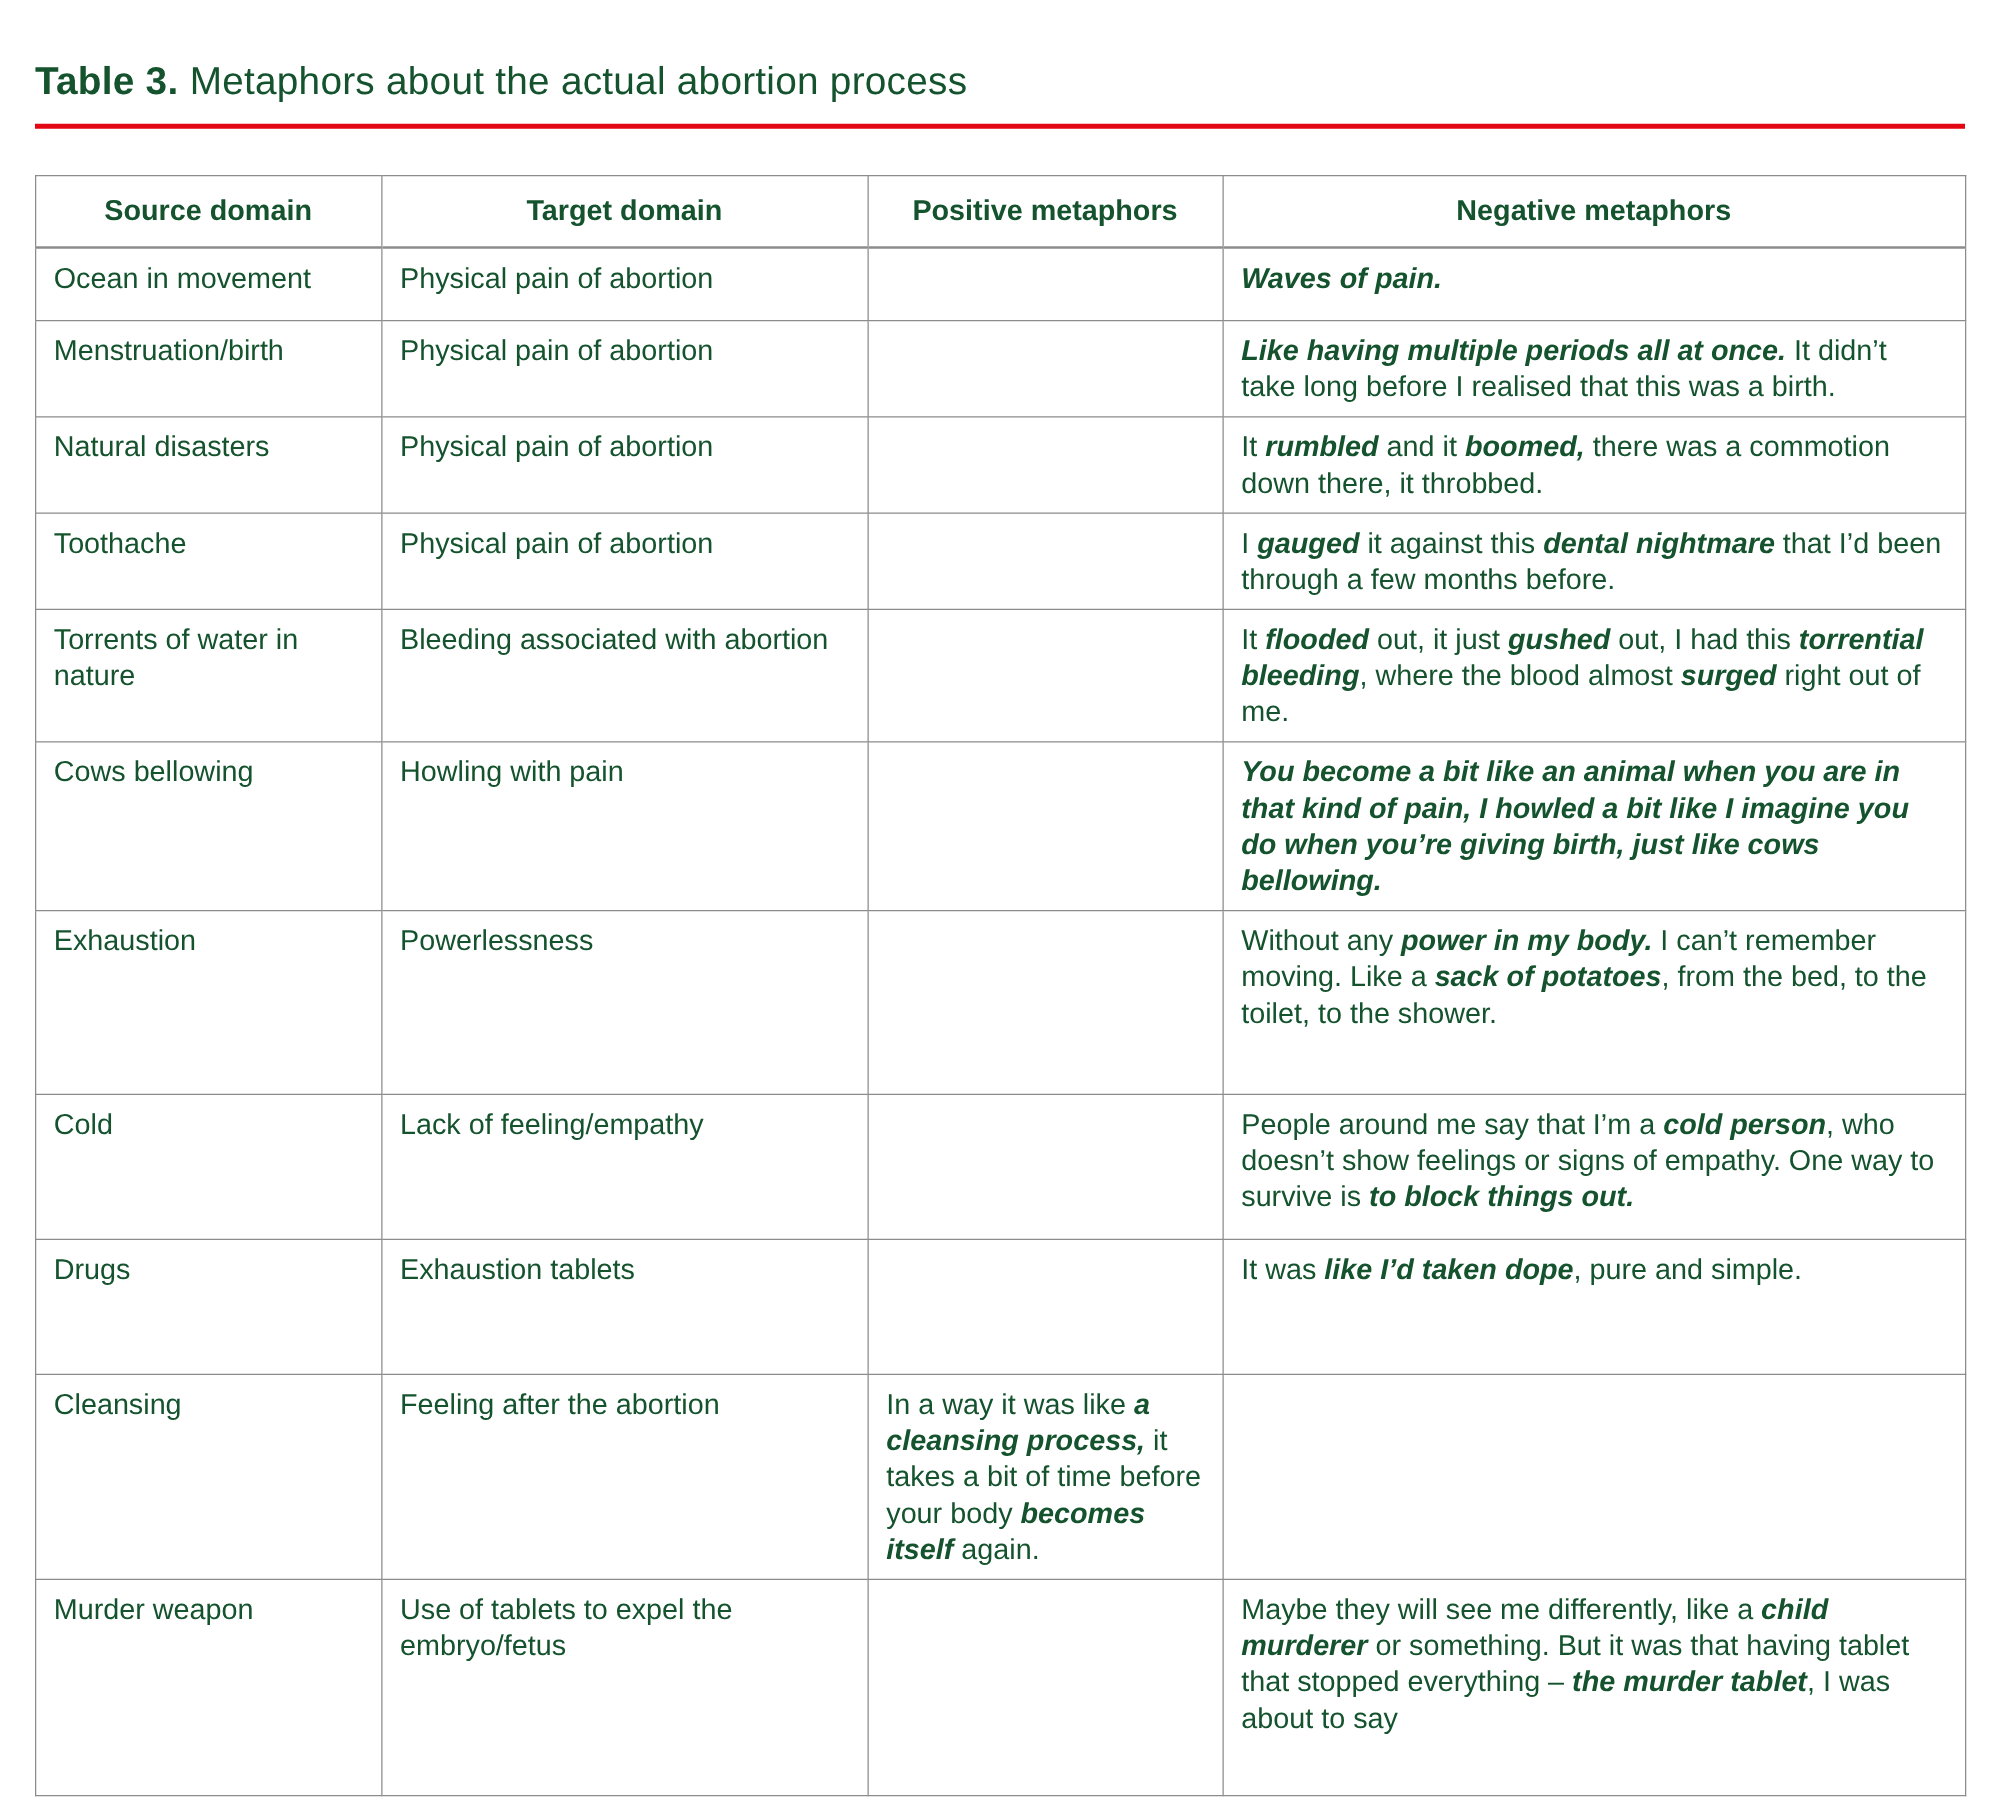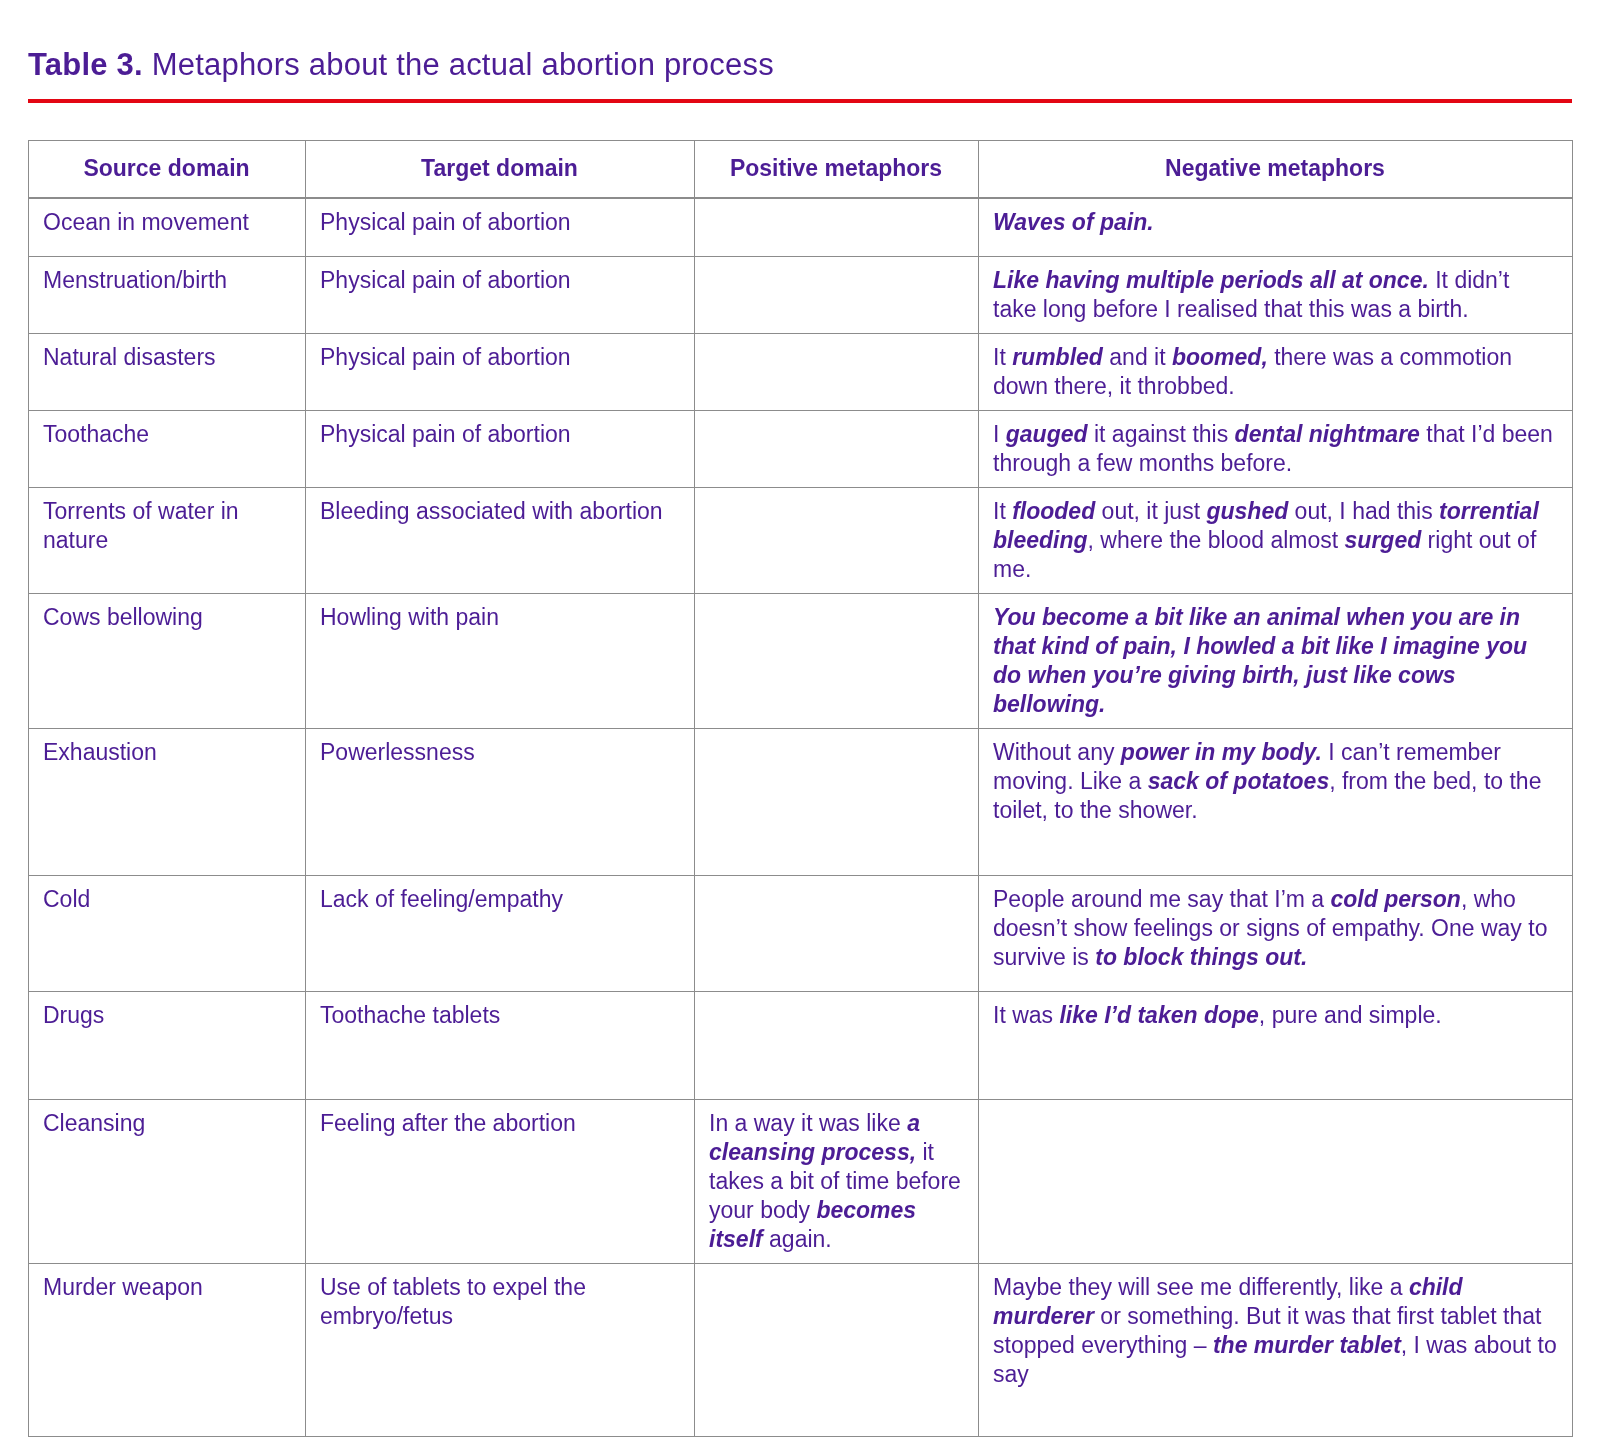--- a/index.html
+++ b/index.html
@@ -61,21 +61,21 @@
   tbody tr:nth-child(8)  { height: 116px; }
   tbody tr:nth-child(9)  { height: 108px; }
   tbody tr:nth-child(10) { height: 45px; }
   tbody tr:nth-child(11) { height: 173px; }
   tbody tr:nth-child(12) { height: 144px; }
   td .it { font-style: italic; font-weight: bold; }
 </style>
 </head>
 <body>
 
-<div class="page" style="color: #4c1d95;">
+<div class="page" style="color: #14532d;">
   <div class="caption">
     <span class="cap-label">Table 3.</span><span>Metaphors about the actual abortion process</span>
   </div>
   <hr class="rule rule-top" style="background: rgb(227, 6, 19);">
   <table class="metaphors">
     <colgroup>
       <col style="width:277px">
       <col style="width:389px">
       <col style="width:284px">
       <col style="width:594px">
@@ -132,32 +132,32 @@
           <td><span>Without any </span><span class="it">power in my body.</span><span> I can’t remember moving. Like a </span><span class="it">sack of potatoes</span><span>, from the bed, to the toilet, to the shower.</span></td>
         </tr>
         <tr>
           <td><span>Cold</span></td>
           <td><span>Lack of feeling/empathy</span></td>
           <td></td>
           <td><span>People around me say that I’m a </span><span class="it">cold person</span><span>, who doesn’t show feelings or signs of empathy. One way to survive is </span><span class="it">to block things out.</span></td>
         </tr>
         <tr>
           <td><span>Drugs</span></td>
-          <td><span>Toothache tablets</span></td>
+          <td><span>Exhaustion tablets</span></td>
           <td></td>
           <td><span>It was </span><span class="it">like I’d taken dope</span><span>, pure and simple.</span></td>
         </tr>
         <tr>
           <td><span>Cleansing</span></td>
           <td><span>Feeling after the abortion</span></td>
           <td><span>In a way it was like </span><span class="it">a cleansing process,</span><span> it takes a bit of time before your body </span><span class="it">becomes itself</span><span> again.</span></td>
           <td></td>
         </tr>
         <tr>
           <td><span>Murder weapon</span></td>
           <td><span>Use of tablets to expel the embryo/fetus</span></td>
           <td></td>
-          <td><span>Maybe they will see me differently, like a </span><span class="it">child murderer</span><span> or something. But it was that first tablet that stopped everything – </span><span class="it">the murder tablet</span><span>, I was about to say</span></td>
+          <td><span>Maybe they will see me differently, like a </span><span class="it">child murderer</span><span> or something. But it was that having tablet that stopped everything – </span><span class="it">the murder tablet</span><span>, I was about to say</span></td>
         </tr>
       </tbody>
   </table>
   <hr class="rule rule-bottom" style="background: rgb(227, 6, 19);">
 </div>
 
 </body></html>

